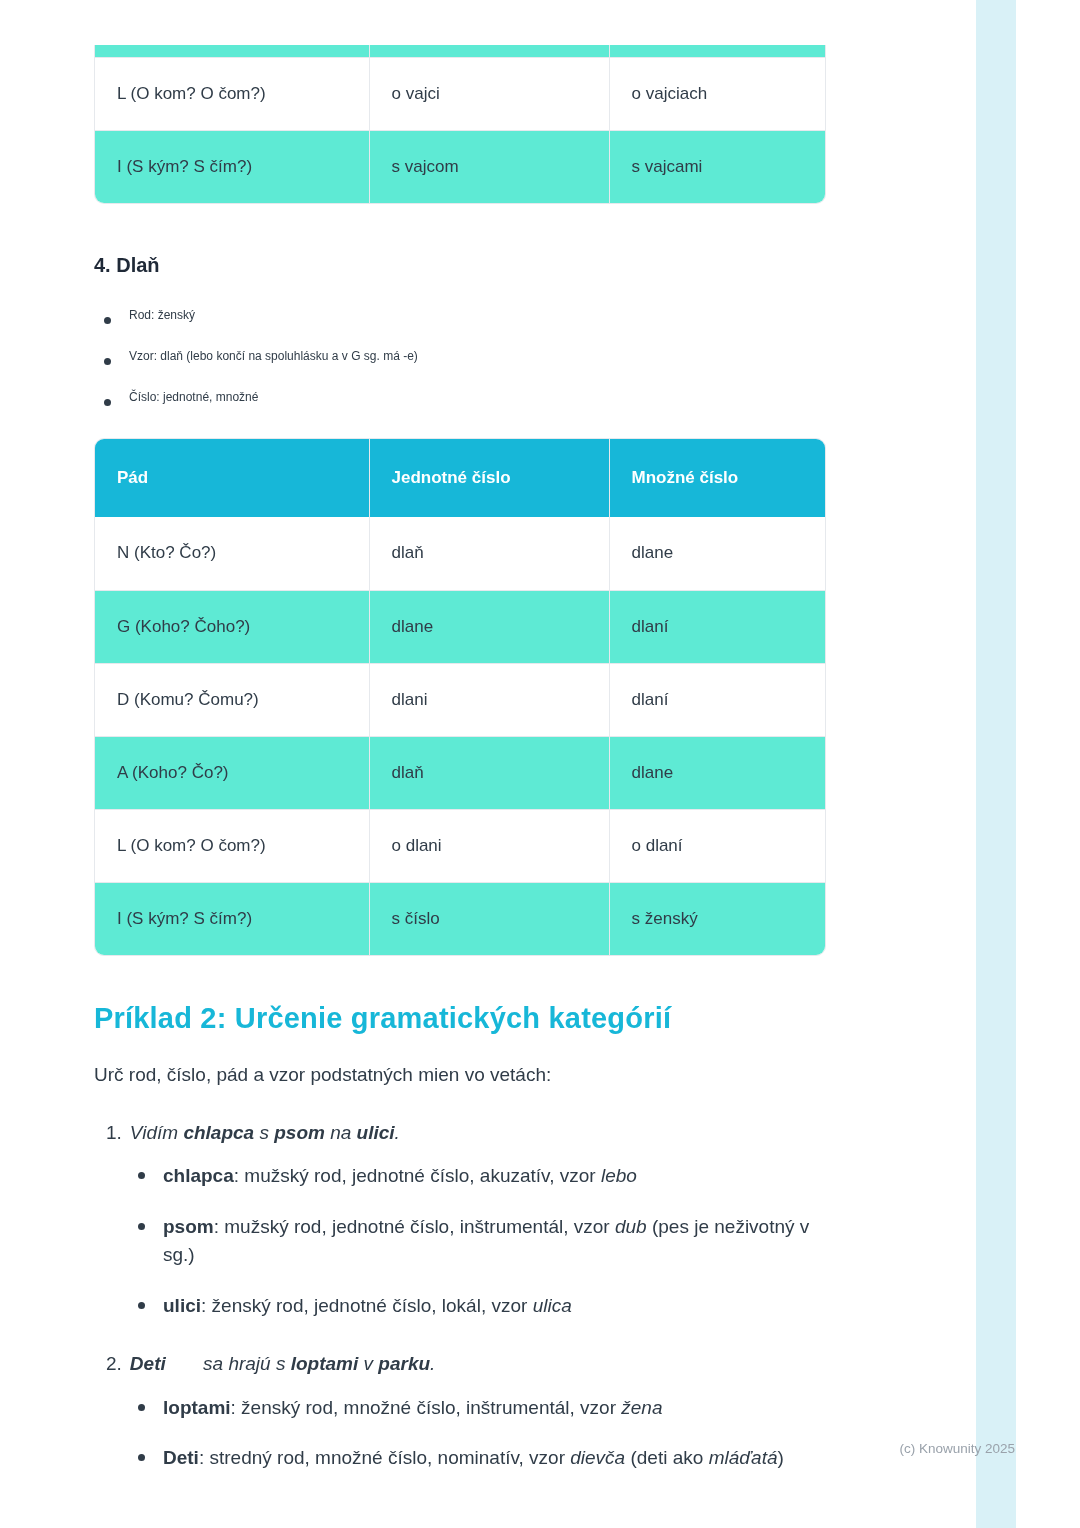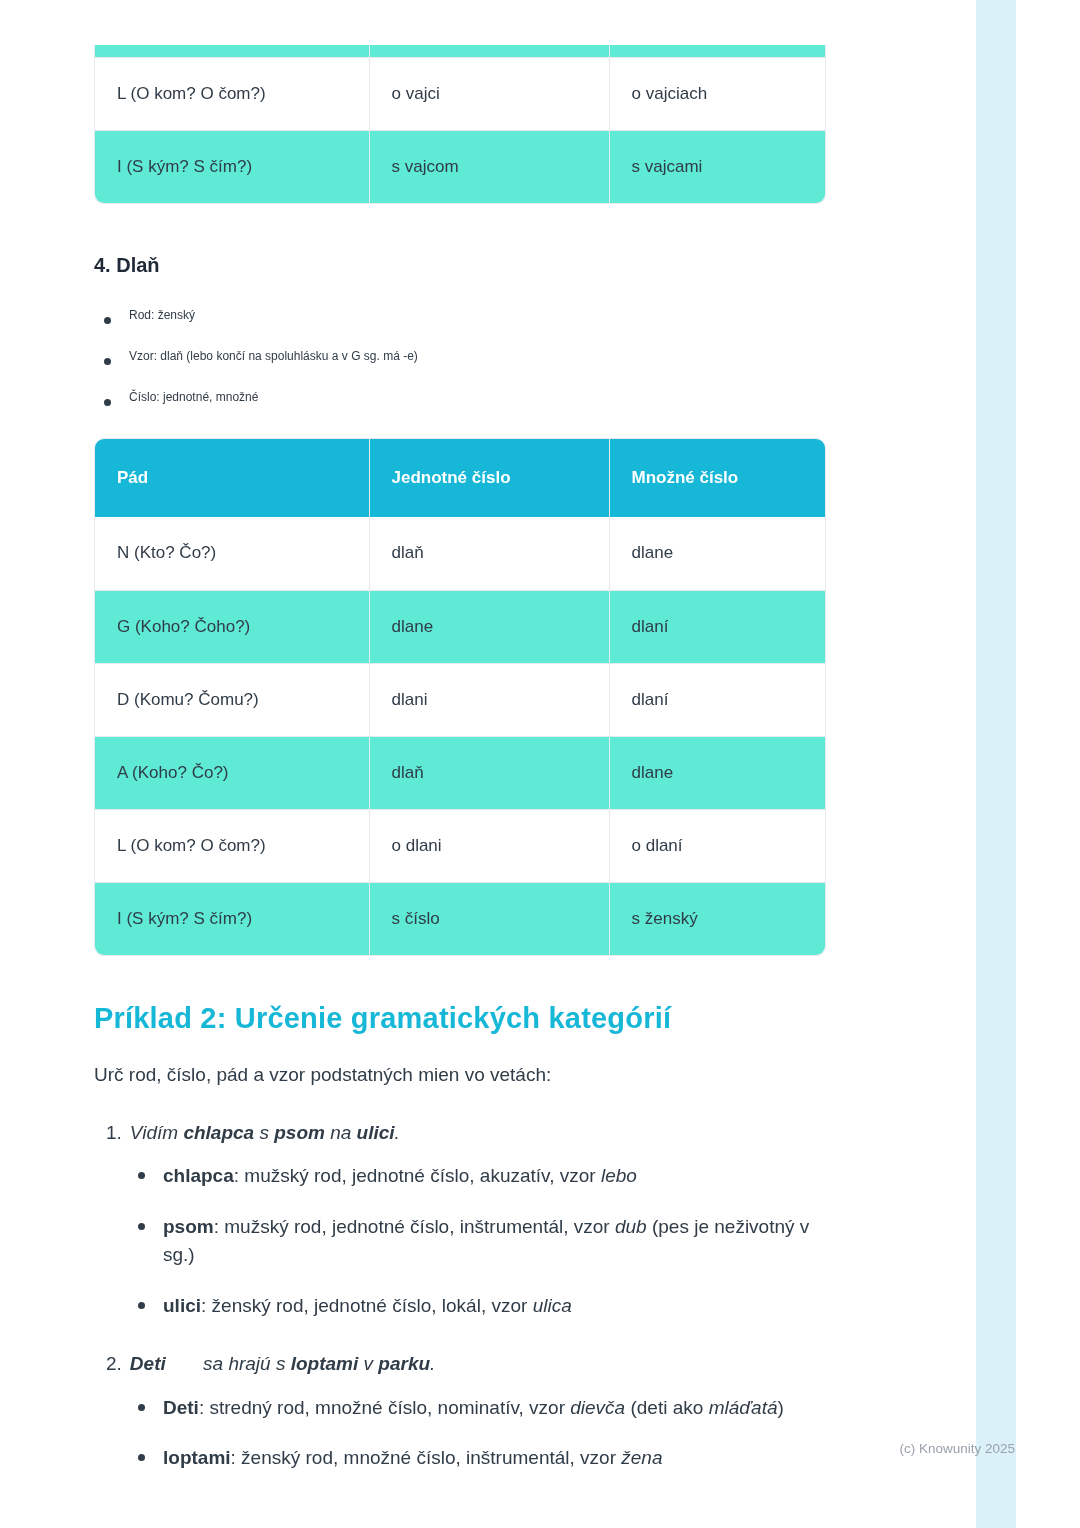--- a/index.html
+++ b/index.html
@@ -242,25 +242,25 @@
     </div>
 
     <div class="example">
       <div class="ex-head">
         <span class="ex-num">2.</span>
         <span class="ex-sentence"><span style="font-weight: 700; font-style: italic;">Deti</span><span style="font-style: italic; margin-left: 32px;"> sa hrajú s </span><span style="font-weight: 700; font-style: italic;">loptami</span><span style="font-style: italic;"> v </span><span style="font-weight: 700; font-style: italic;">parku</span><span style="font-style: italic;">.</span></span>
       </div>
       <ul class="sub-bullets">
         <li>
           <span class="dot"></span>
+          <span><span style="font-weight: 700;">loptami</span><span>: ženský rod, množné číslo, inštrumentál, vzor </span><span style="font-style: italic;">žena</span></span>
+        </li>
+        <li>
+          <span class="dot"></span>
           <span><span style="font-weight: 700;">Deti</span><span>: stredný rod, množné číslo, nominatív, vzor </span><span style="font-style: italic;">dievča</span><span> (deti ako </span><span style="font-style: italic;">mláďatá</span><span>)</span></span>
-        </li>
-        <li>
-          <span class="dot"></span>
-          <span><span style="font-weight: 700;">loptami</span><span>: ženský rod, množné číslo, inštrumentál, vzor </span><span style="font-style: italic;">žena</span></span>
         </li>
       </ul>
     </div>
 
   </div>
 </div>
 
 <div class="footer-note">(c) Knowunity 2025</div>
 
 </body></html>

